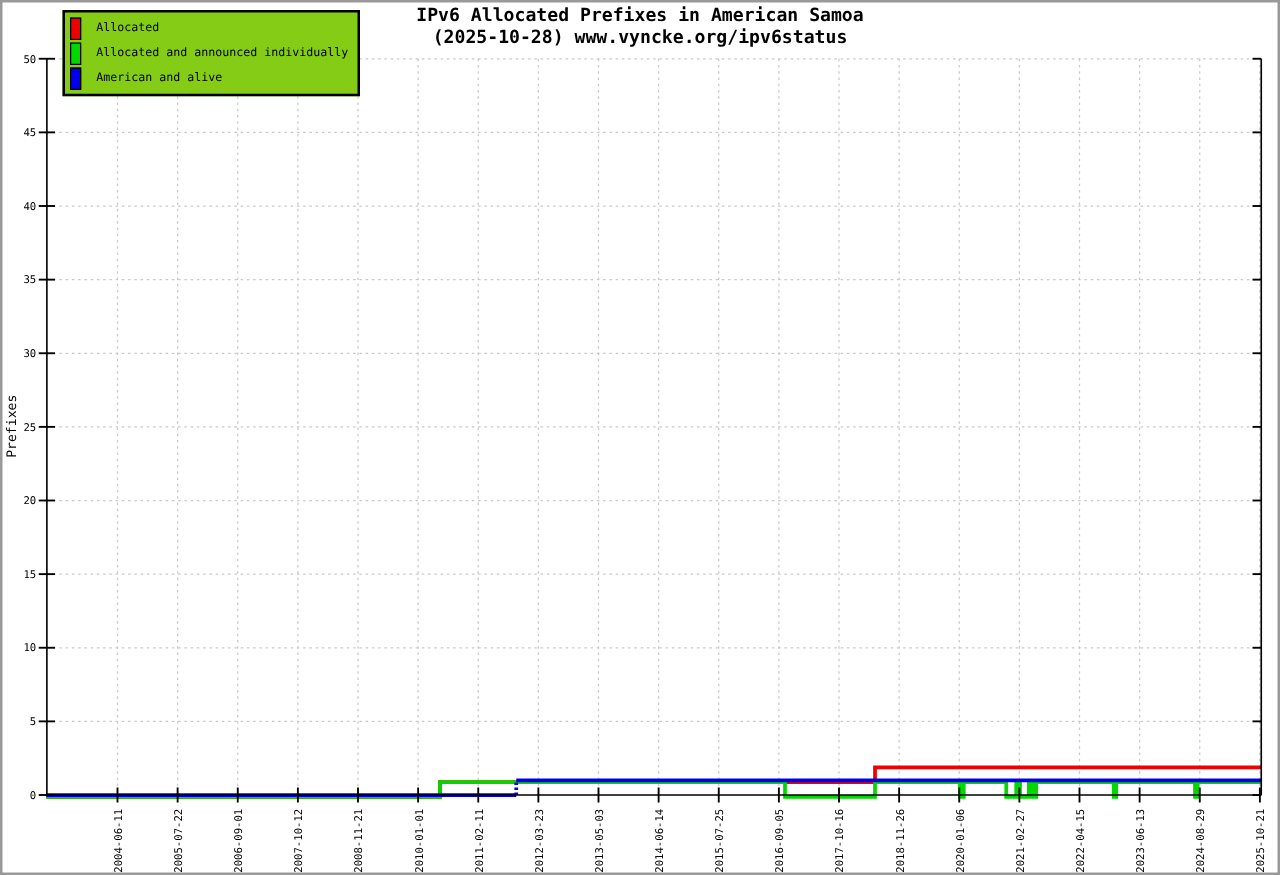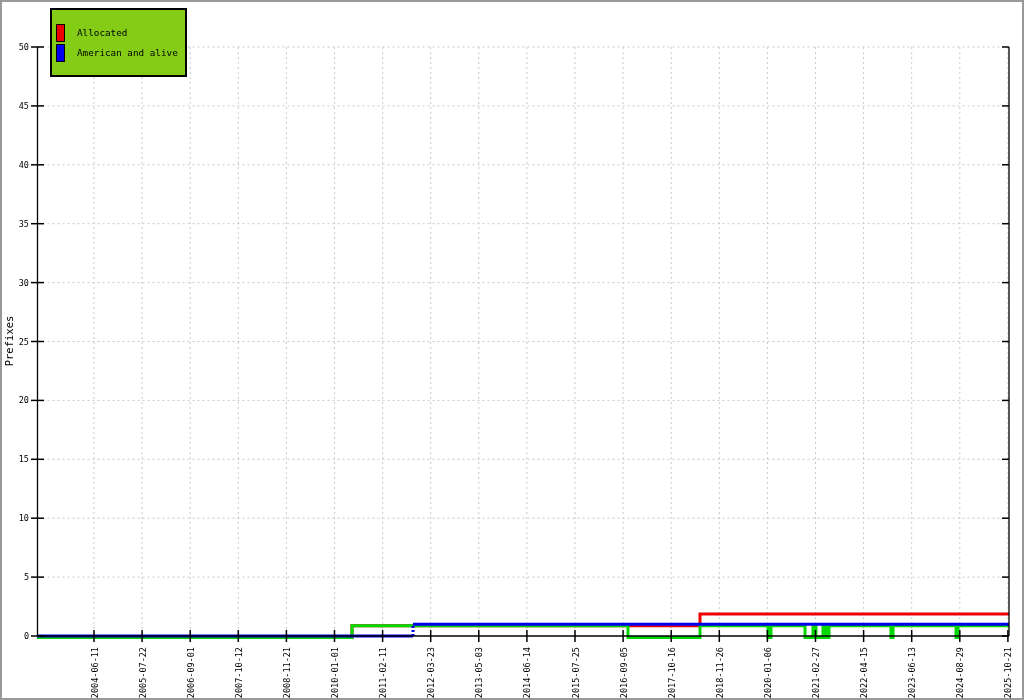--- a/index.html
+++ b/index.html
@@ -135,25 +135,33 @@
         <line x1="911.7" y1="630" x2="911.7" y2="642" stroke="#000" stroke-width="1.5"></line>
         <text x="915.2" y="647" text-anchor="end" font-size="8.5" fill="#000" transform="rotate(-90 915.2 647)">2023-06-13</text>
         <line x1="959.8" y1="630" x2="959.8" y2="642" stroke="#000" stroke-width="1.5"></line>
         <text x="963.3" y="647" text-anchor="end" font-size="8.5" fill="#000" transform="rotate(-90 963.3 647)">2024-08-29</text>
         <line x1="1007.9" y1="630" x2="1007.9" y2="642" stroke="#000" stroke-width="1.5"></line>
         <text x="1011.4" y="647" text-anchor="end" font-size="8.5" fill="#000" transform="rotate(-90 1011.4 647)">2025-10-21</text>
         <text x="13" y="341" text-anchor="middle" font-size="10.5" fill="#000" transform="rotate(-90 13 341)">Prefixes</text>
       </svg>
     </div>
 
+  <div class="title-block">
+    <div>IPv6 Allocated Prefixes in American Samoa</div>
+    <div>(2025-10-28) www.vyncke.org/ipv6status</div>
+  </div>
 
   <div class="legend">
     <div class="legend-row">
       <span class="swatch" style="background: rgb(238, 0, 0);"></span>
       <span class="legend-label">Allocated</span>
+    </div>
+    <div class="legend-row">
+      <span class="swatch" style="background: rgb(0, 216, 0);"></span>
+      <span class="legend-label">Allocated and announced individually</span>
     </div>
     <div class="legend-row">
       <span class="swatch" style="background: rgb(0, 0, 238);"></span>
       <span class="legend-label">American and alive</span>
     </div>
   </div>
 
   <div id="frame"></div>
 </div>
 

